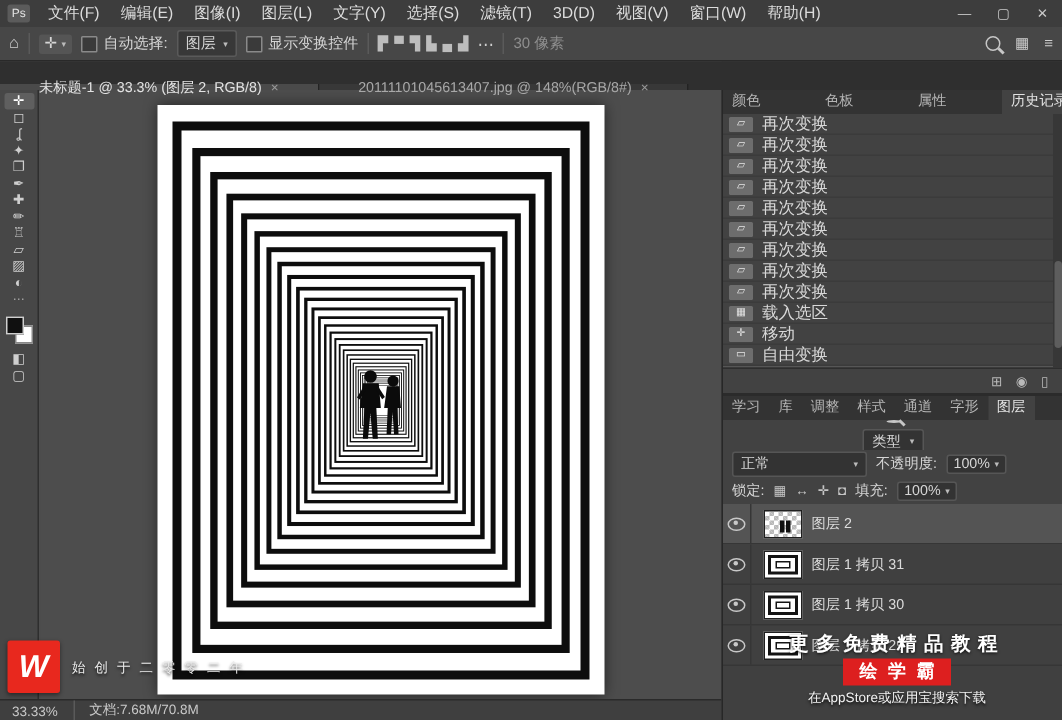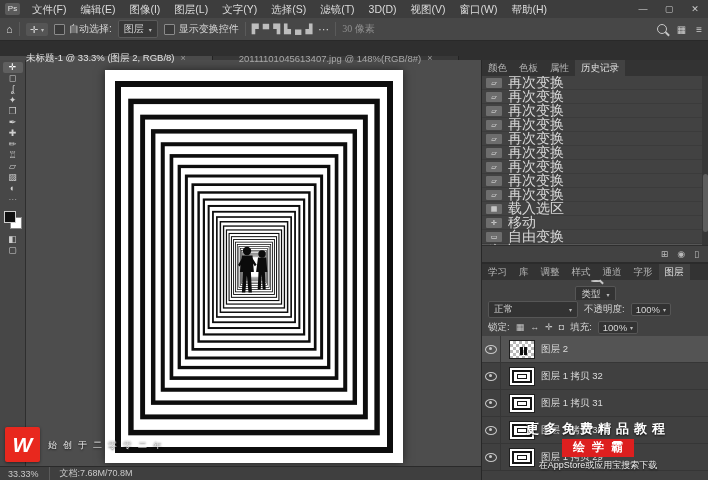--- a/index.html
+++ b/index.html
@@ -20,21 +20,21 @@
               padding:0 6px;box-sizing:border-box;z-index:7;}
   .ob-icon{color:#cfcfcf;font-size:11px;}
   .vsep{width:1px;height:14px;background:#5a5a5a;}
   .toolchip{display:flex;align-items:center;gap:3px;background:#555;border-radius:2px;padding:1px 4px;}
   .caret{font-size:6px;color:#bbb;}
   .chk{display:flex;align-items:center;gap:4px;}
   .chkbox{width:9px;height:9px;border:1px solid #8a8a8a;background:#3a3a3a;border-radius:1px;}
   .msel{display:flex;align-items:center;gap:5px;background:#383838;border:1px solid #5a5a5a;
         border-radius:2px;padding:1px 5px;}
   .alignset{display:flex;gap:4px;color:#bdbdbd;font-size:9px;}
-  .dim{color:#8f8f8f;font-family:Liberation Serif, serif;}
+  .dim{color:#8f8f8f;}
   .ob-right{margin-left:auto;display:flex;gap:10px;align-items:center;color:#cfcfcf;}
   .icon-mag{position:relative;width:8px;height:8px;border:1.5px solid #c7c7c7;border-radius:50%;display:inline-block;}
   .icon-mag::after{content:"";position:absolute;width:5px;height:1.5px;background:#c7c7c7;
                    transform:rotate(45deg);right:-4px;bottom:-1px;}
   
   .tabsbar{position:absolute;left:0;top:41px;width:708px;height:19px;background:#2f2f2f;display:flex;z-index:4;}
   .tab{display:flex;align-items:center;gap:6px;padding:0 26px;font-size:9.5px;background:#383838;
        color:#a8a8a8;border-right:1px solid #232323;white-space:nowrap;margin-top:15px;}
   .tab.active{background:#4a4a4a;color:#e3e3e3;}
   .tabclose{color:#999;font-size:9px;}
@@ -56,30 +56,30 @@
   #tunnel-svg{position:absolute;left:0;top:0;width:100%;height:100%;}
   
   .statusbar{position:absolute;left:0;top:466px;width:481px;height:14px;background:#3f3f3f;
              border-top:1px solid #2a2a2a;display:flex;align-items:center;gap:10px;padding-left:8px;
              box-sizing:border-box;font-size:9px;color:#c9c9c9;z-index:2;}
   
   .dock{position:absolute;left:481px;top:41px;width:227px;height:439px;background:#3f3f3f;
         border-left:1px solid #272727;z-index:3;}
   .dockcap{position:absolute;left:0;top:0;width:100%;height:19px;background:#2f2f2f;}
   .ptabs{position:absolute;left:0;width:100%;height:16px;background:#333;display:flex;}
-  .ptabs.row1{top:19px;}
+  .ptabs.row1{top:19px;gap:31px;}
   .ptabs.row2{top:223px;}
   .ptab{padding:0 6px;line-height:16px;font-size:9.5px;color:#b5b5b5;white-space:nowrap;}
   .ptab.active{background:#424242;color:#e2e2e2;}
   .hlist{position:absolute;left:0;top:35px;width:100%;height:169px;background:#424242;overflow:hidden;}
   .hrow{display:flex;align-items:center;gap:6px;height:13px;padding-left:4px;border-bottom:1px solid rgba(0,0,0,.10);}
   .hrow.sel{background:#565656;}
   .hicon{width:16px;height:10px;background:#6d6d6d;color:#e6e6e6;font-size:7px;line-height:10px;
          text-align:center;border-radius:1px;flex:none;}
-  .hlabel{font-size:14px;color:#d8d8d8;}
+  .hlabel{font-size:11px;color:#d8d8d8;}
   .hscroll{position:absolute;right:0;top:35px;width:7px;height:169px;background:#373737;}
   .hthumb{position:absolute;left:1px;right:1px;top:98px;height:58px;background:#5d5d5d;border-radius:3px;}
   .pfooter{position:absolute;left:0;top:204px;width:100%;height:17px;background:#424242;
            border-top:1px solid #2e2e2e;display:flex;justify-content:flex-end;gap:9px;align-items:center;
            padding-right:10px;box-sizing:border-box;color:#b9b9b9;font-size:9px;}
   .dockdiv{position:absolute;left:0;top:221px;width:100%;height:2px;background:#2b2b2b;}
   .filterrow{position:absolute;left:0;top:239px;width:100%;height:20px;background:#424242;display:flex;
              align-items:center;gap:4px;padding:0 6px;box-sizing:border-box;flex-direction:column;}
   .typesel{display:flex;align-items:center;gap:6px;background:#333;border:1px solid #565656;border-radius:2px;
            padding:1px 5px;font-size:9.5px;}
@@ -404,27 +404,20 @@
             <span class="eye"></span>
           </span>
         <span class="thumb checker"></span>
         <span class="lname">图层 2</span>
       </div>
       <div class="lrow">
         <span class="eyebox">
             <span class="eye"></span>
           </span>
         <span class="thumb tunnel"></span>
-        <span class="lname">图层 1 拷贝 32</span>
-      </div>
-      <div class="lrow">
-        <span class="eyebox">
-            <span class="eye"></span>
-          </span>
-        <span class="thumb tunnel"></span>
         <span class="lname">图层 1 拷贝 31</span>
       </div>
       <div class="lrow">
         <span class="eyebox">
             <span class="eye"></span>
           </span>
         <span class="thumb tunnel"></span>
         <span class="lname">图层 1 拷贝 30</span>
       </div>
       <div class="lrow">

